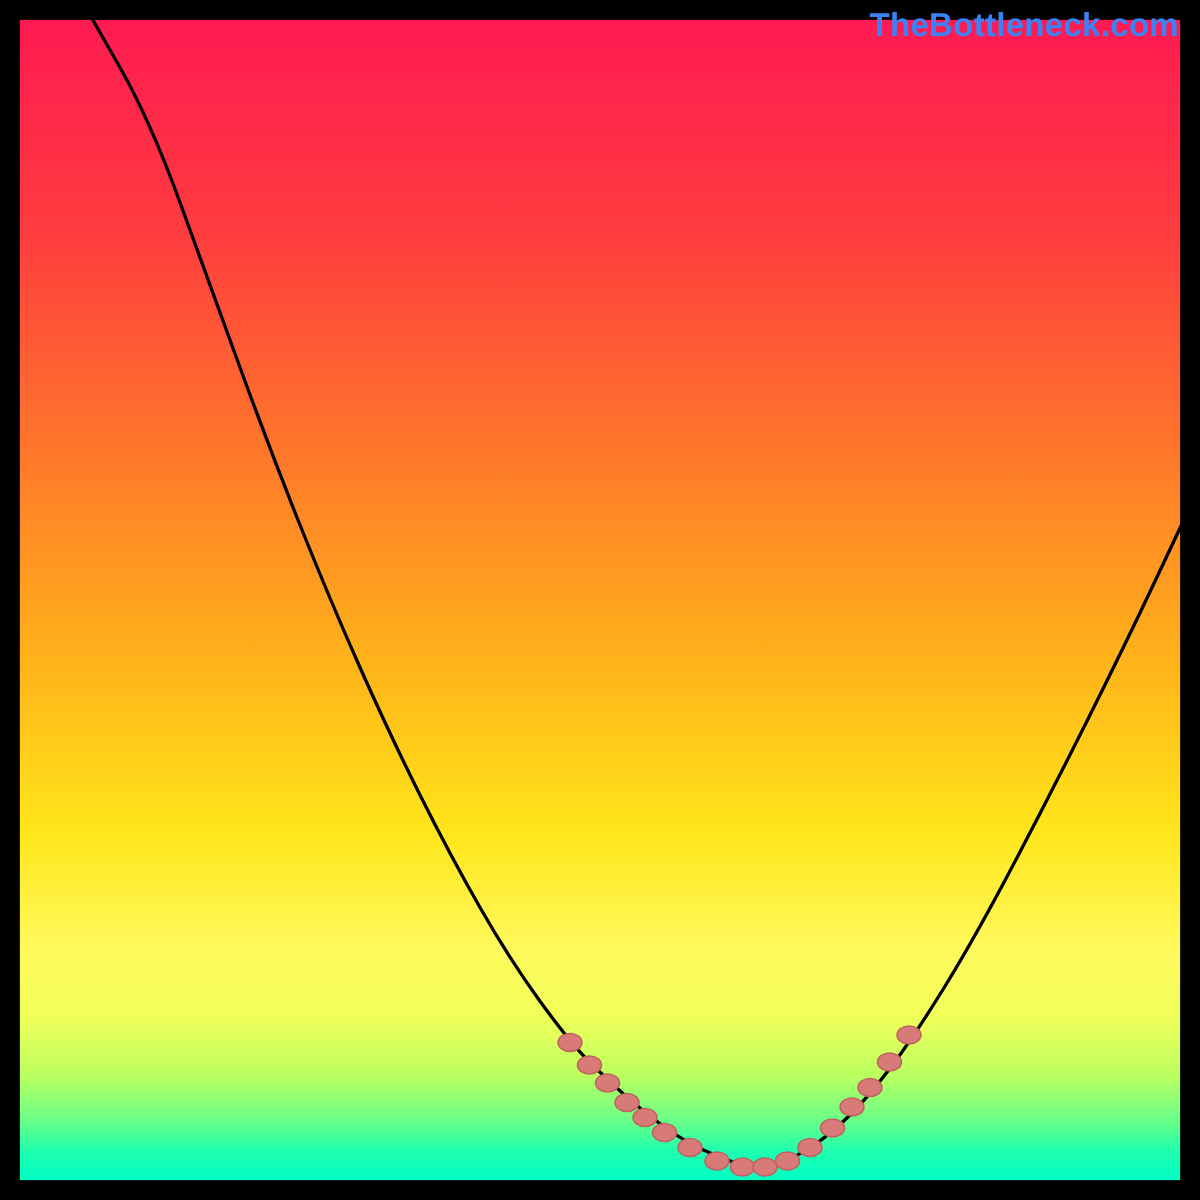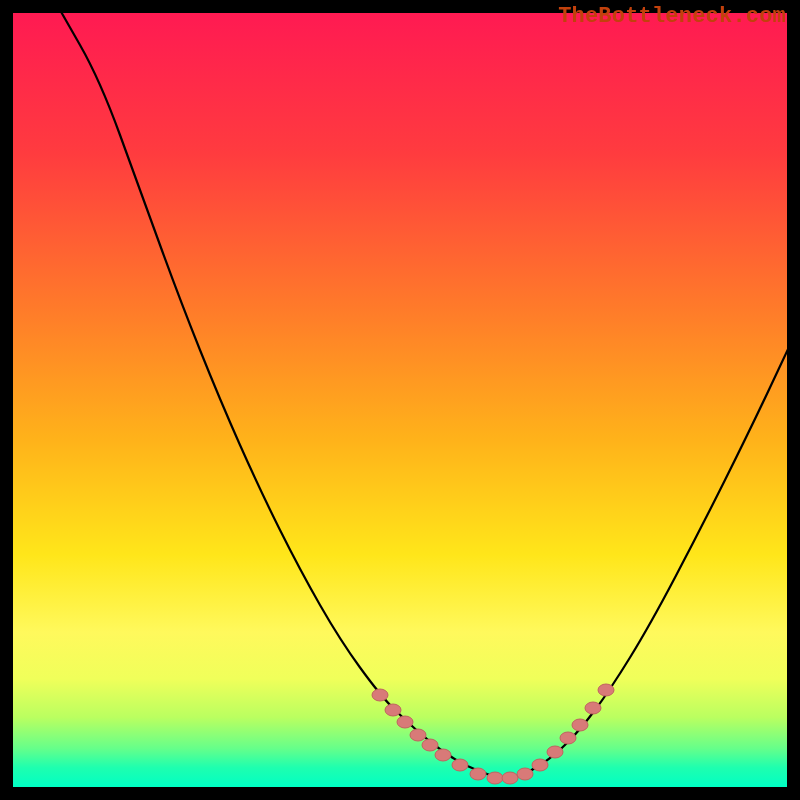--- a/index.html
+++ b/index.html
@@ -24,26 +24,25 @@
   .gradient {
     position: absolute;
     left: 0; top: 0;
     width: 100%;
     height: 100%;
   }
   .watermark {
     position: absolute;
     top: 4px;
     right: 14px;
-    color: #c2410c;
+    color: #3b82f6;
     font-size: 22px;
     font-weight: 600;
     letter-spacing: 0.2px;
     z-index: 10;
-    font-family: Liberation Mono, monospace;
   }
   svg.chart {
     position: absolute;
     left: 10px;
     top: 10px;
     width: 780px;
     height: 780px;
     z-index: 5;
   }
   .curve {

